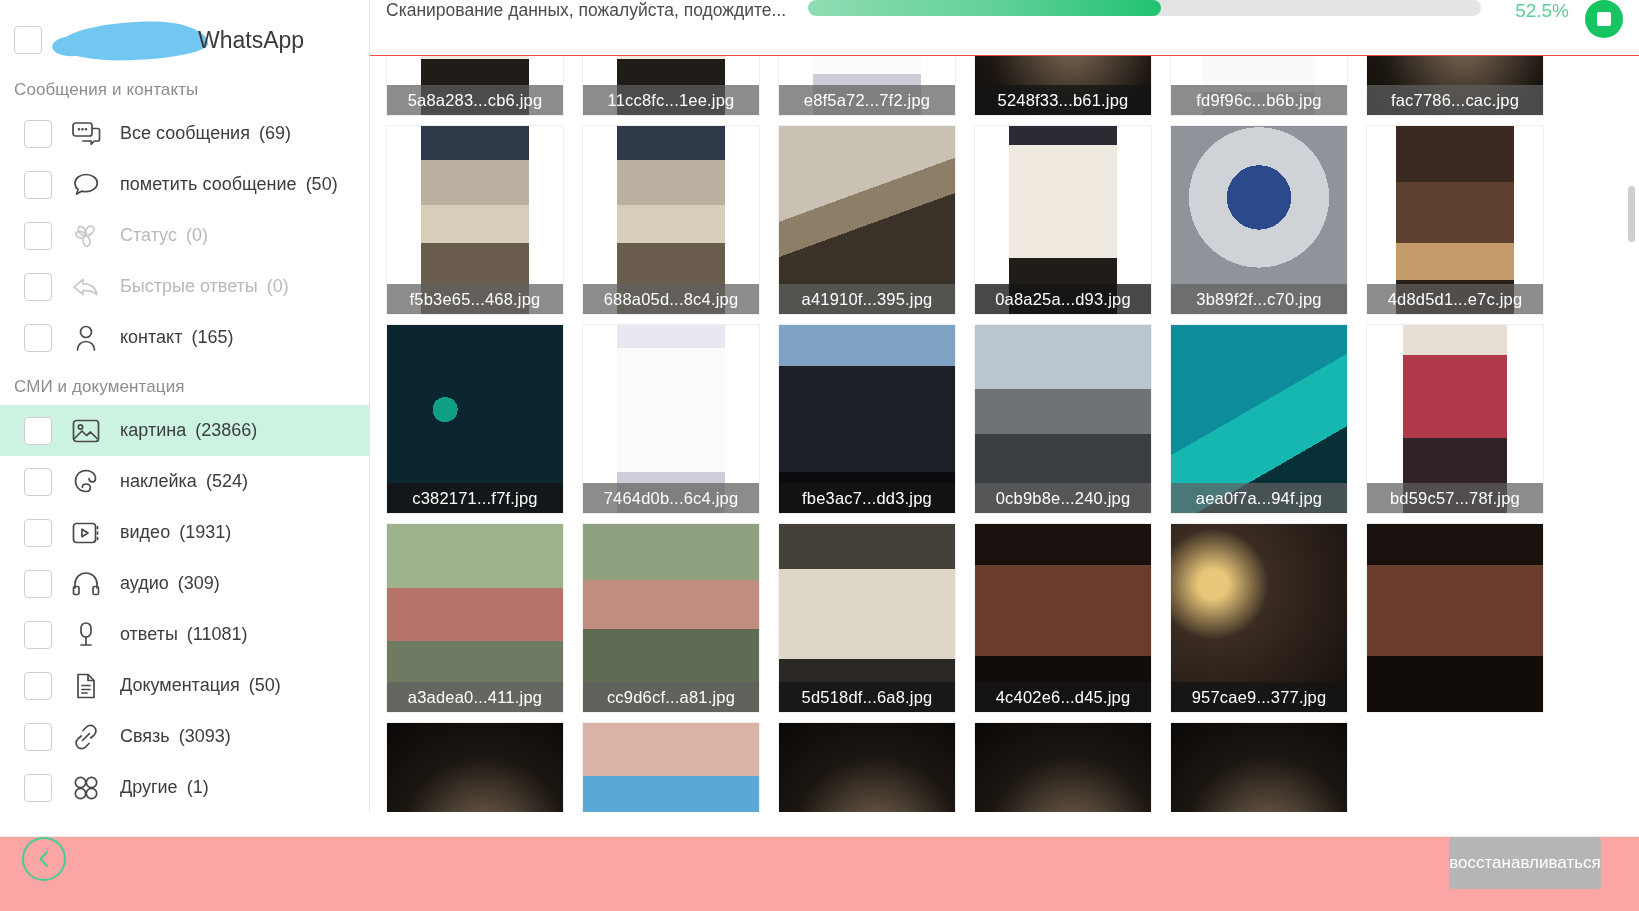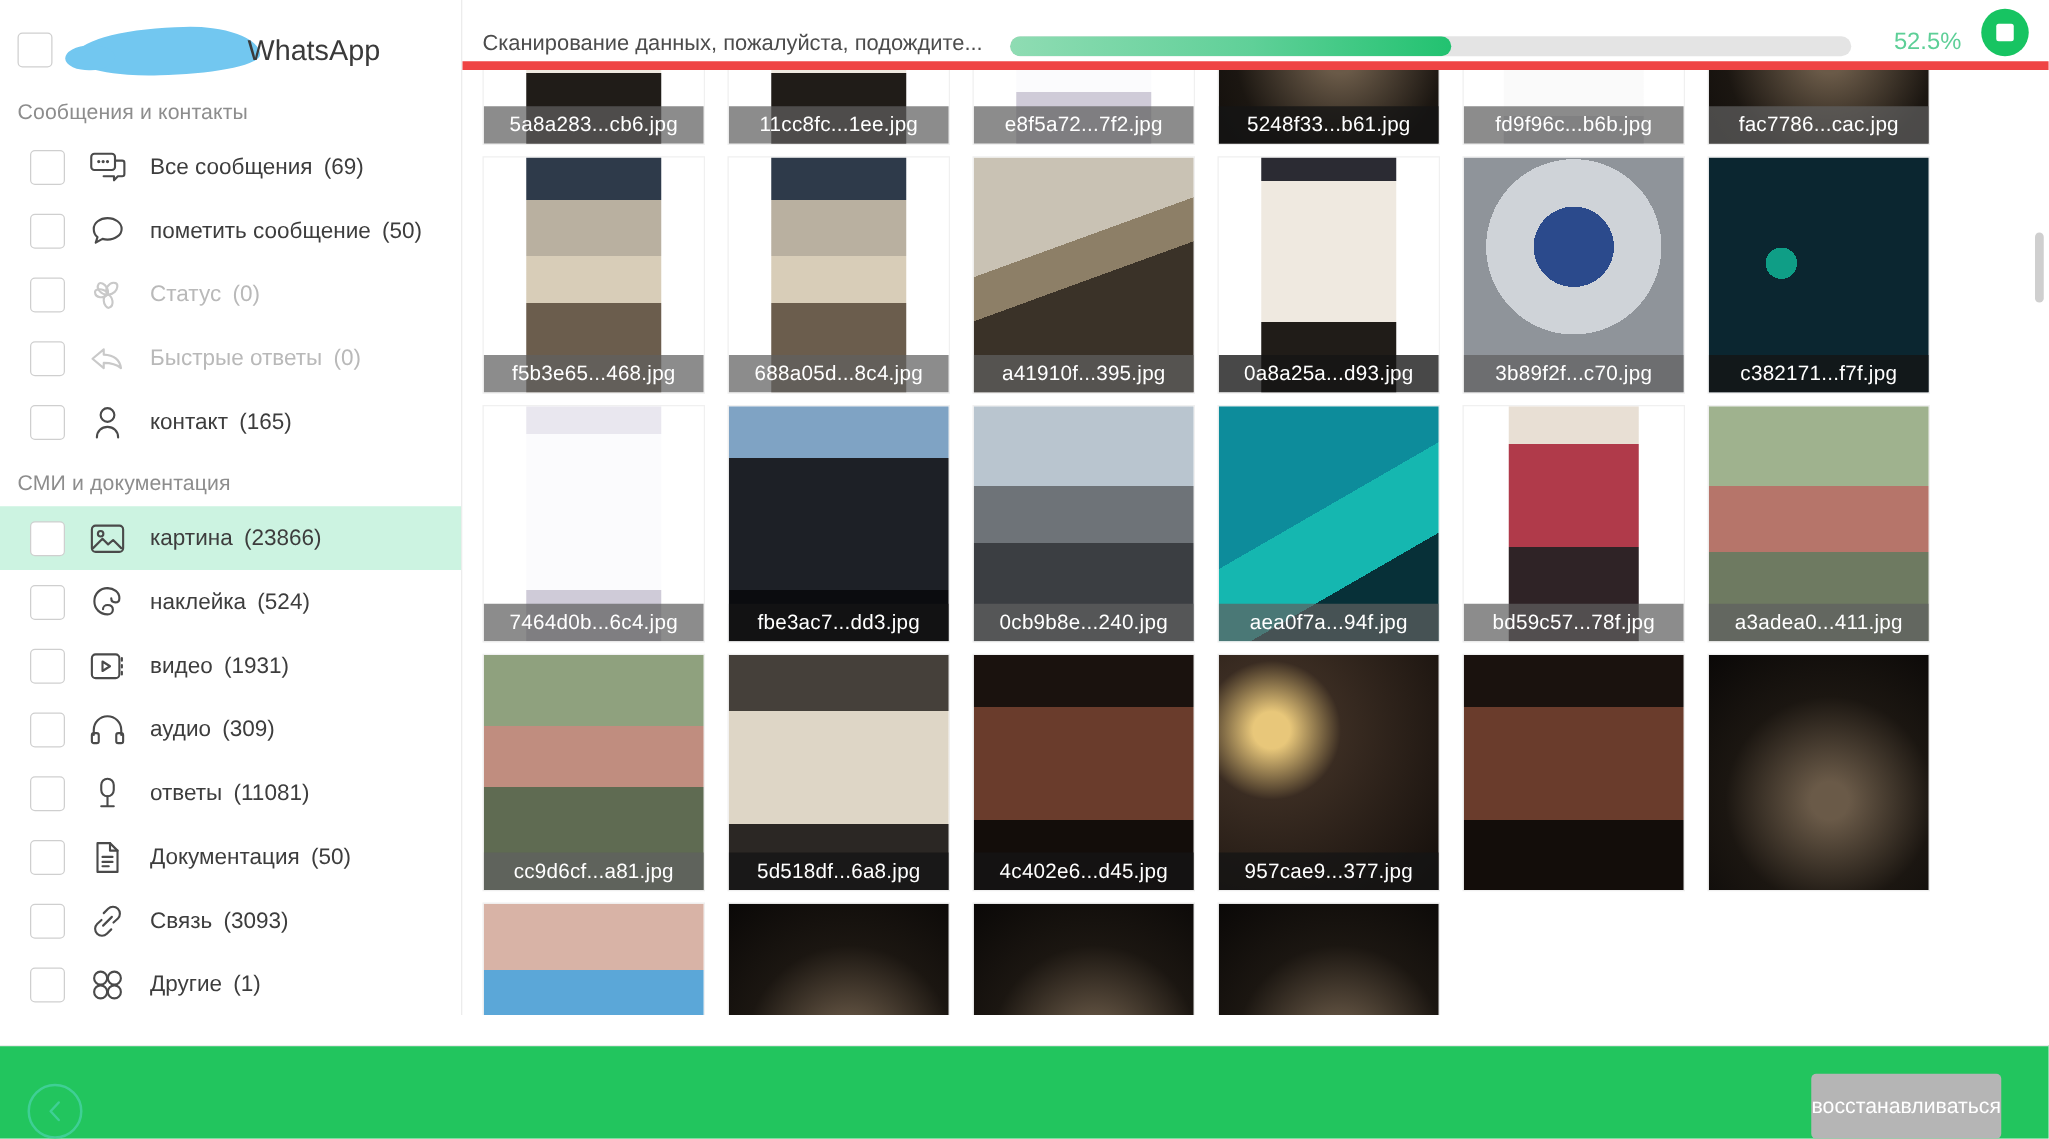--- a/index.html
+++ b/index.html
@@ -61,22 +61,22 @@
   .nav-item .count { font-size: 18px; color: #3d3d3d; margin-left: 9px; }
   .nav-item.dim .label, .nav-item.dim .count { color: #b9b9b9; }
   .nav-item.dim svg { stroke: #c9c9c9 !important; }
 
   svg.ic { stroke: #4a4a4a; fill: none; stroke-width: 1.7; stroke-linecap: round; stroke-linejoin: round; }
 
   
   .content { flex: 1 1 auto; display: flex; flex-direction: column; min-width: 0; position: relative; }
 
   .topbar {
-    height: 56px; flex: 0 0 56px; display: flex; align-items: flex-end;
-    padding: 0 16px 4px 16px; border-bottom: 7px solid #ef4444; background: #fff;
+    height: 56px; flex: 0 0 56px; display: flex; align-items: flex-start;
+    padding: 0 16px 4px 16px; border-bottom: 1px solid #ef4444; background: #fff;
   }
   .scan-text { font-size: 17.5px; color: #4c4c4c; white-space: nowrap; }
   .pbar-outer {
     flex: 1 1 auto; height: 16px; margin: 0 22px 0 22px;
     background: #e4e4e4; border-radius: 10px; overflow: hidden; position: relative;
   }
   .pbar-fill {
     height: 100%; border-radius: 10px;
     background: linear-gradient(90deg, #8fdcb3 0%, #5fd098 55%, #22c270 100%);
   }
@@ -110,22 +110,22 @@
   .fname.dark { background: rgba(20,20,20,.78); }
 
   .vscroll {
     position: absolute; right: 4px; top: 130px; width: 7px; height: 56px;
     background: #cfcfcf; border-radius: 4px; cursor: pointer;
   }
 
   
   .footer {
     height: 75px; flex: 0 0 75px; border-top: 1px solid #ececec;
-    display: flex; align-items: flex-end; justify-content: space-between;
-    padding: 0 38px 0 22px; background: #22c55e;
+    display: flex; align-items: flex-start; justify-content: space-between;
+    padding: 0 38px 0 22px; background: #fca5a5;
   }
   .back-btn {
     width: 44px; height: 44px; border-radius: 50%; border: 2px solid #3fcf95;
     display: flex; align-items: center; justify-content: center; cursor: pointer;
   }
   .restore-btn {
     min-width: 152px; height: 52px; background: #b5b5b5; color: #ffffff;
     border: none; border-radius: 4px; font-size: 17px; cursor: pointer;
     font-family: "Liberation Sans", sans-serif;
   }
@@ -435,20 +435,26 @@
               <div class="fname dark">0a8a25a...d93.jpg</div>
             </div>
             <div class="tile">
               <div class="thumb">
                 <div class="ph ph-bottle"></div>
               </div>
               <div class="fname">3b89f2f...c70.jpg</div>
             </div>
             <div class="tile">
               <div class="thumb">
+                <div class="ph ph-cakechoc"></div>
+              </div>
+              <div class="fname">4d8d5d1...e7c.jpg</div>
+            </div>
+            <div class="tile">
+              <div class="thumb">
                 <div class="ph ph-dash"></div>
               </div>
               <div class="fname dark">c382171...f7f.jpg</div>
             </div>
             <div class="tile">
               <div class="thumb">
                 <div class="ph ph-paper"></div>
               </div>
               <div class="fname">7464d0b...6c4.jpg</div>
             </div>

